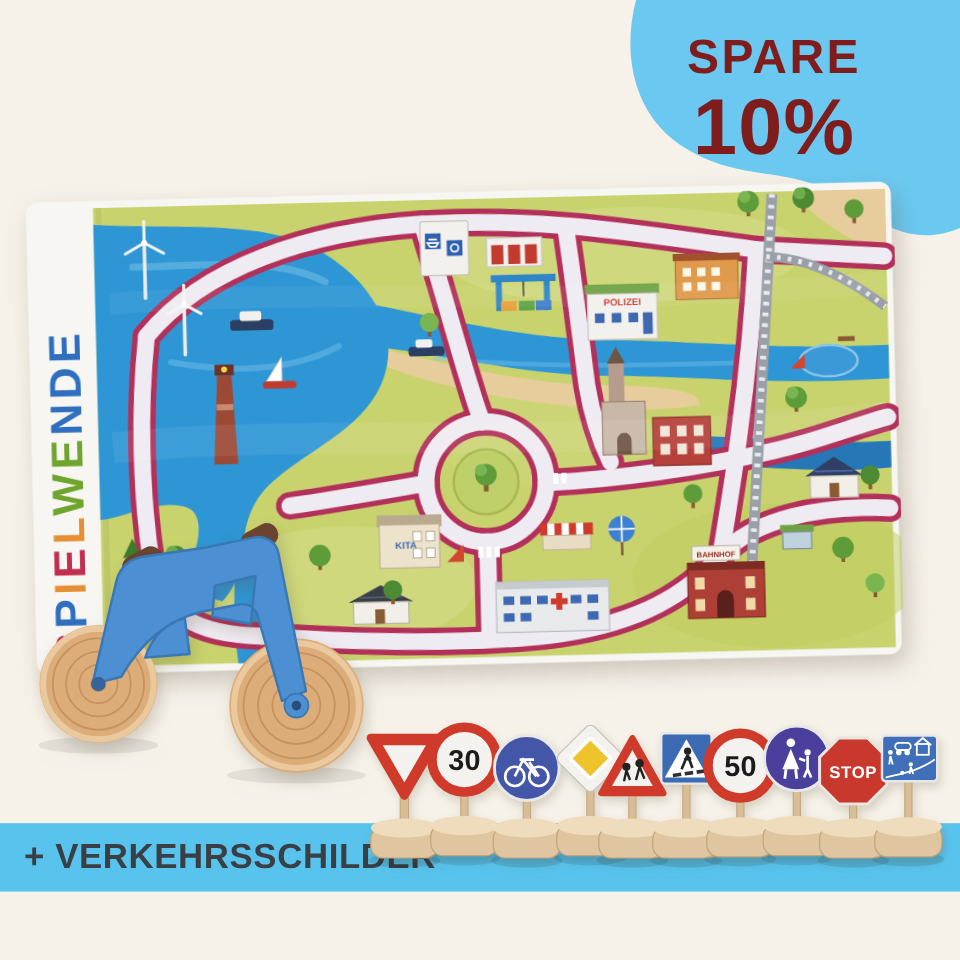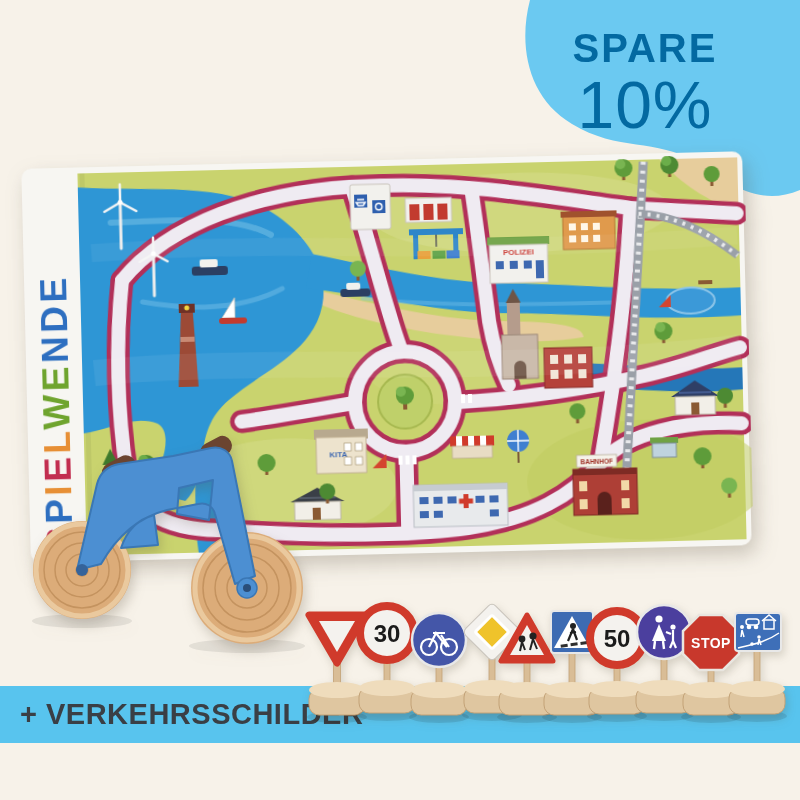--- a/index.html
+++ b/index.html
@@ -1,23 +1,23 @@
 <!DOCTYPE html>
 <html><head>
 <meta charset="utf-8">
 <style>
   html,body{margin:0;padding:0;}
   .stage{position:relative;width:800px;height:800px;background:#F7F2E9;overflow:hidden;
          font-family:"Liberation Sans",sans-serif;}
   svg{display:block;}
   svg text{font-family:"Liberation Sans",sans-serif;}
   .blob{position:absolute;top:0;right:0;width:300px;height:230px;}
-  .badge{position:absolute;top:26px;right:50px;width:210px;text-align:center;color:#0369a1;}
+  .badge{position:absolute;top:26px;right:50px;width:210px;text-align:center;color:#7f1d1d;}
   .badge-line1{font-size:40px;font-weight:bold;letter-spacing:2px;line-height:1.1;}
-  .badge-line2{font-size:66px;font-weight:normal;letter-spacing:1px;line-height:1.0;margin-top:2px;}
+  .badge-line2{font-size:66px;font-weight:bold;letter-spacing:1px;line-height:1.0;margin-top:2px;}
   .mat{position:absolute;left:24px;top:156px;width:725px;height:402px;
        transform:rotate(-1.4deg);transform-origin:50% 50%;
        filter:drop-shadow(5px 9px 10px rgba(90,80,60,.28));}
   .bike{position:absolute;left:25px;top:418px;width:300px;height:235px;
         filter:drop-shadow(3px 6px 6px rgba(90,80,60,.25));}
   .banner{position:absolute;left:0;top:686px;width:800px;height:57px;background:#58C4EE;}
   .banner span{display:block;margin-left:20px;line-height:57px;font-size:29px;font-weight:bold;
         letter-spacing:.5px;color:#3A3F45;}
   .signs{position:absolute;left:295px;top:585px;width:500px;height:170px;
          filter:drop-shadow(2px 4px 4px rgba(90,80,60,.22));}

